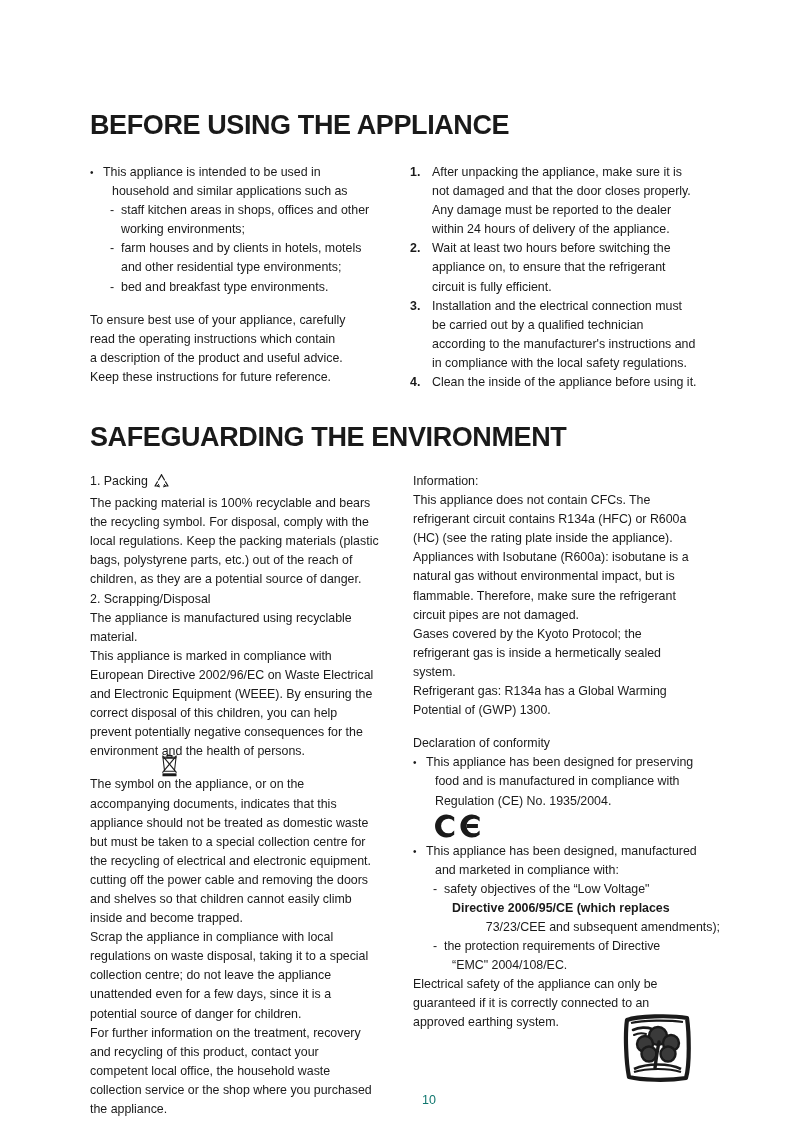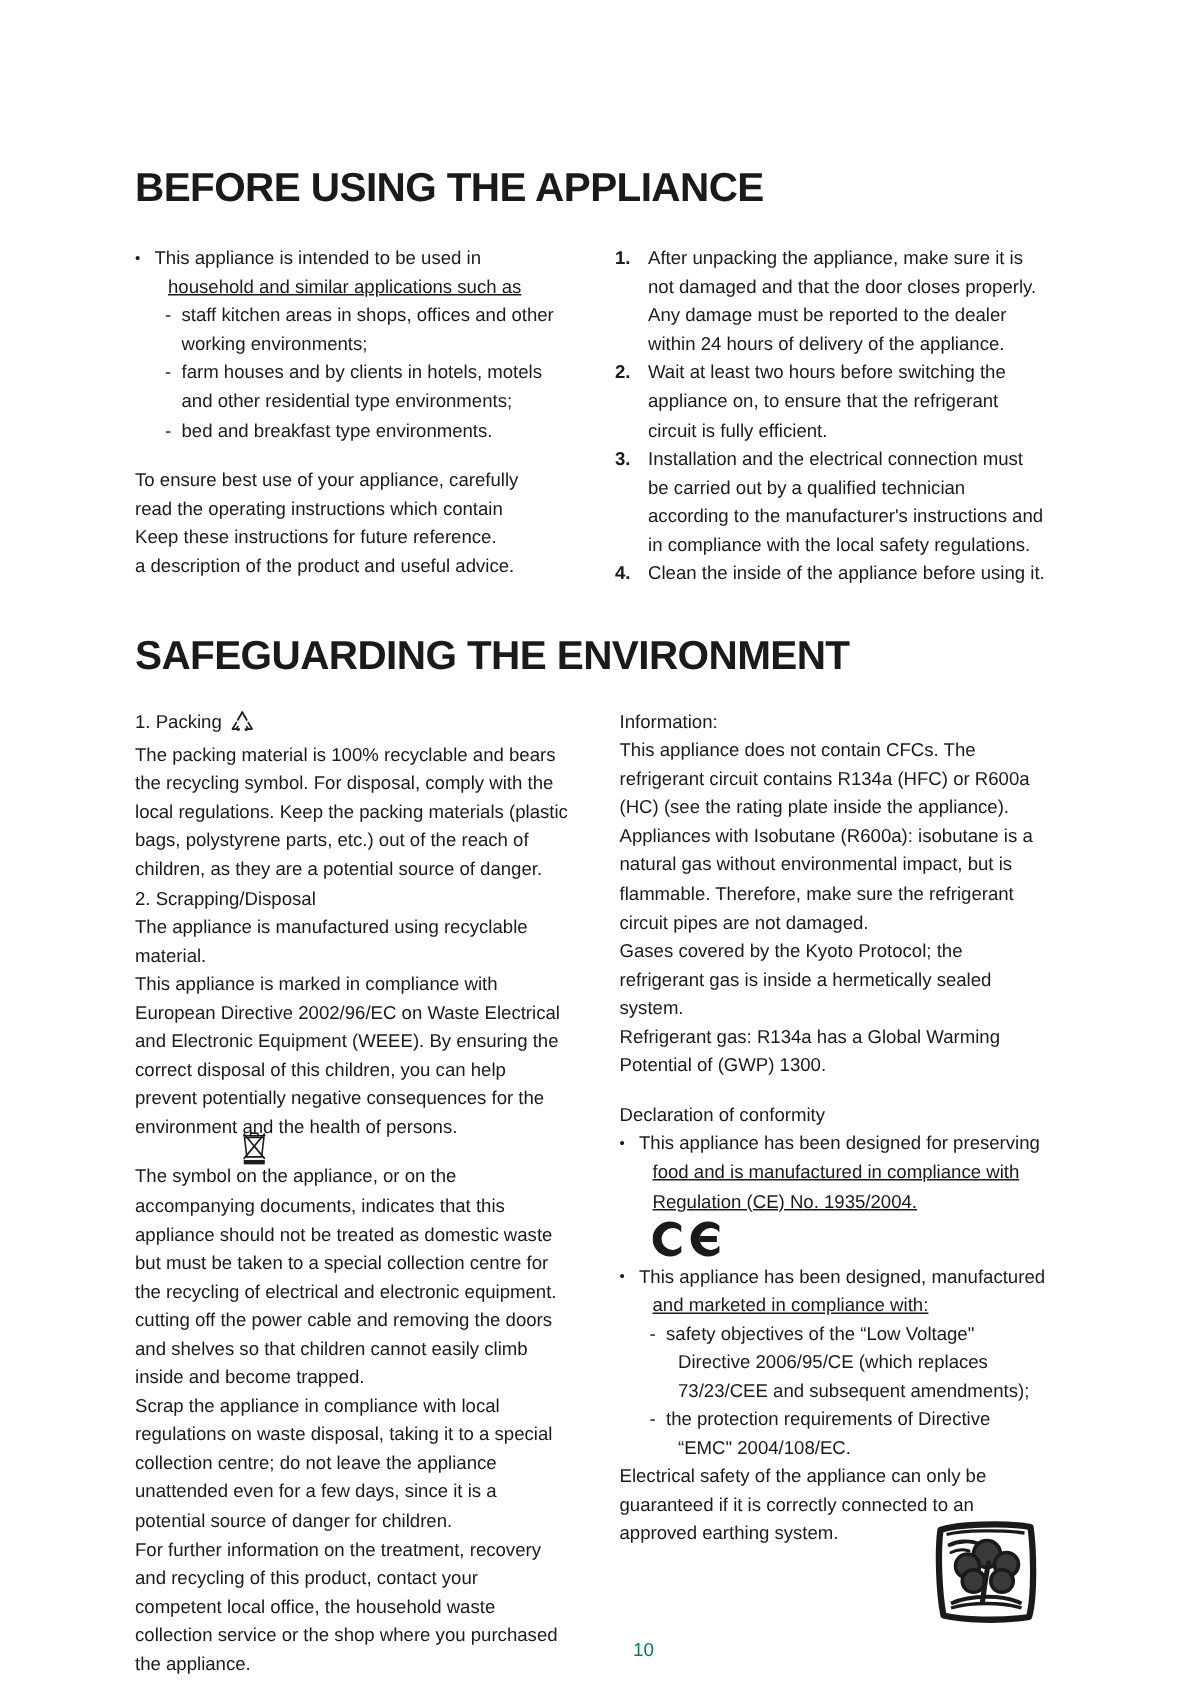--- a/index.html
+++ b/index.html
@@ -53,21 +53,21 @@
   .bullet {
     position: relative;
     padding-left: 13px;
   }
   .bullet > .mark {
     position: absolute;
     left: 0;
     top: 0;
   }
   .bullet .mark.dot { font-size: 10px; line-height: 19.1px; }
-  .ind2 { padding-left: 22px; text-decoration: underline; }
+  .ind2 { padding-left: 22px; }
   .ind3 { padding-left: 31px; }
 
   
   .dash {
     position: relative;
     padding-left: 31px;
   }
   .dash > .mark {
     position: absolute;
     left: 20px;
@@ -158,22 +158,22 @@
 
     <div class="dash">
       <span class="mark">-</span>
       <span>bed and breakfast type environments.</span>
     </div>
 
     <div class="gap"></div>
 
     <div class="bold">To ensure best use of your appliance, carefully</div>
     <div class="bold">read the operating instructions which contain</div>
+    <div class="bold">a description of the product and useful advice.</div>
     <div class="bold">Keep these instructions for future reference.</div>
-    <div class="bold">a description of the product and useful advice.</div>
   </div>
 
   <div class="col" id="before-right">
 
     <div class="num">
       <span class="mark">1.</span>
       <span>After unpacking the appliance, make sure it is</span>
     </div>
     <div class="num">not damaged and that the door closes properly.</div>
     <div class="num">Any damage must be reported to the dealer</div>
@@ -308,22 +308,22 @@
     <div class="bullet">
       <span class="mark dot">•</span>
       <span>This appliance has been designed, manufactured</span>
     </div>
     <div class="ind2">and marketed in compliance with:</div>
 
     <div class="dash">
       <span class="mark">-</span>
       <span>safety objectives of the “Low Voltage"</span>
     </div>
-    <div class="ind3" style="padding-left:39px;">Directive 2006/95/CE (which replaces</div>
-    <div class="ind3" style="padding-left:39px;">73/23/CEE and subsequent amendments);</div>
+    <div class="ind3" style="padding-left:39px;font-weight:bold;">Directive 2006/95/CE (which replaces</div>
+    <div class="ind3" style="padding-left:39px;text-align:right;">73/23/CEE and subsequent amendments);</div>
 
     <div class="dash">
       <span class="mark">-</span>
       <span>the protection requirements of Directive</span>
     </div>
     <div class="ind3" style="padding-left:39px;">“EMC" 2004/108/EC.</div>
 
     <div>Electrical safety of the appliance can only be</div>
     <div>guaranteed if it is correctly connected to an</div>
     <div>approved earthing system.</div>

